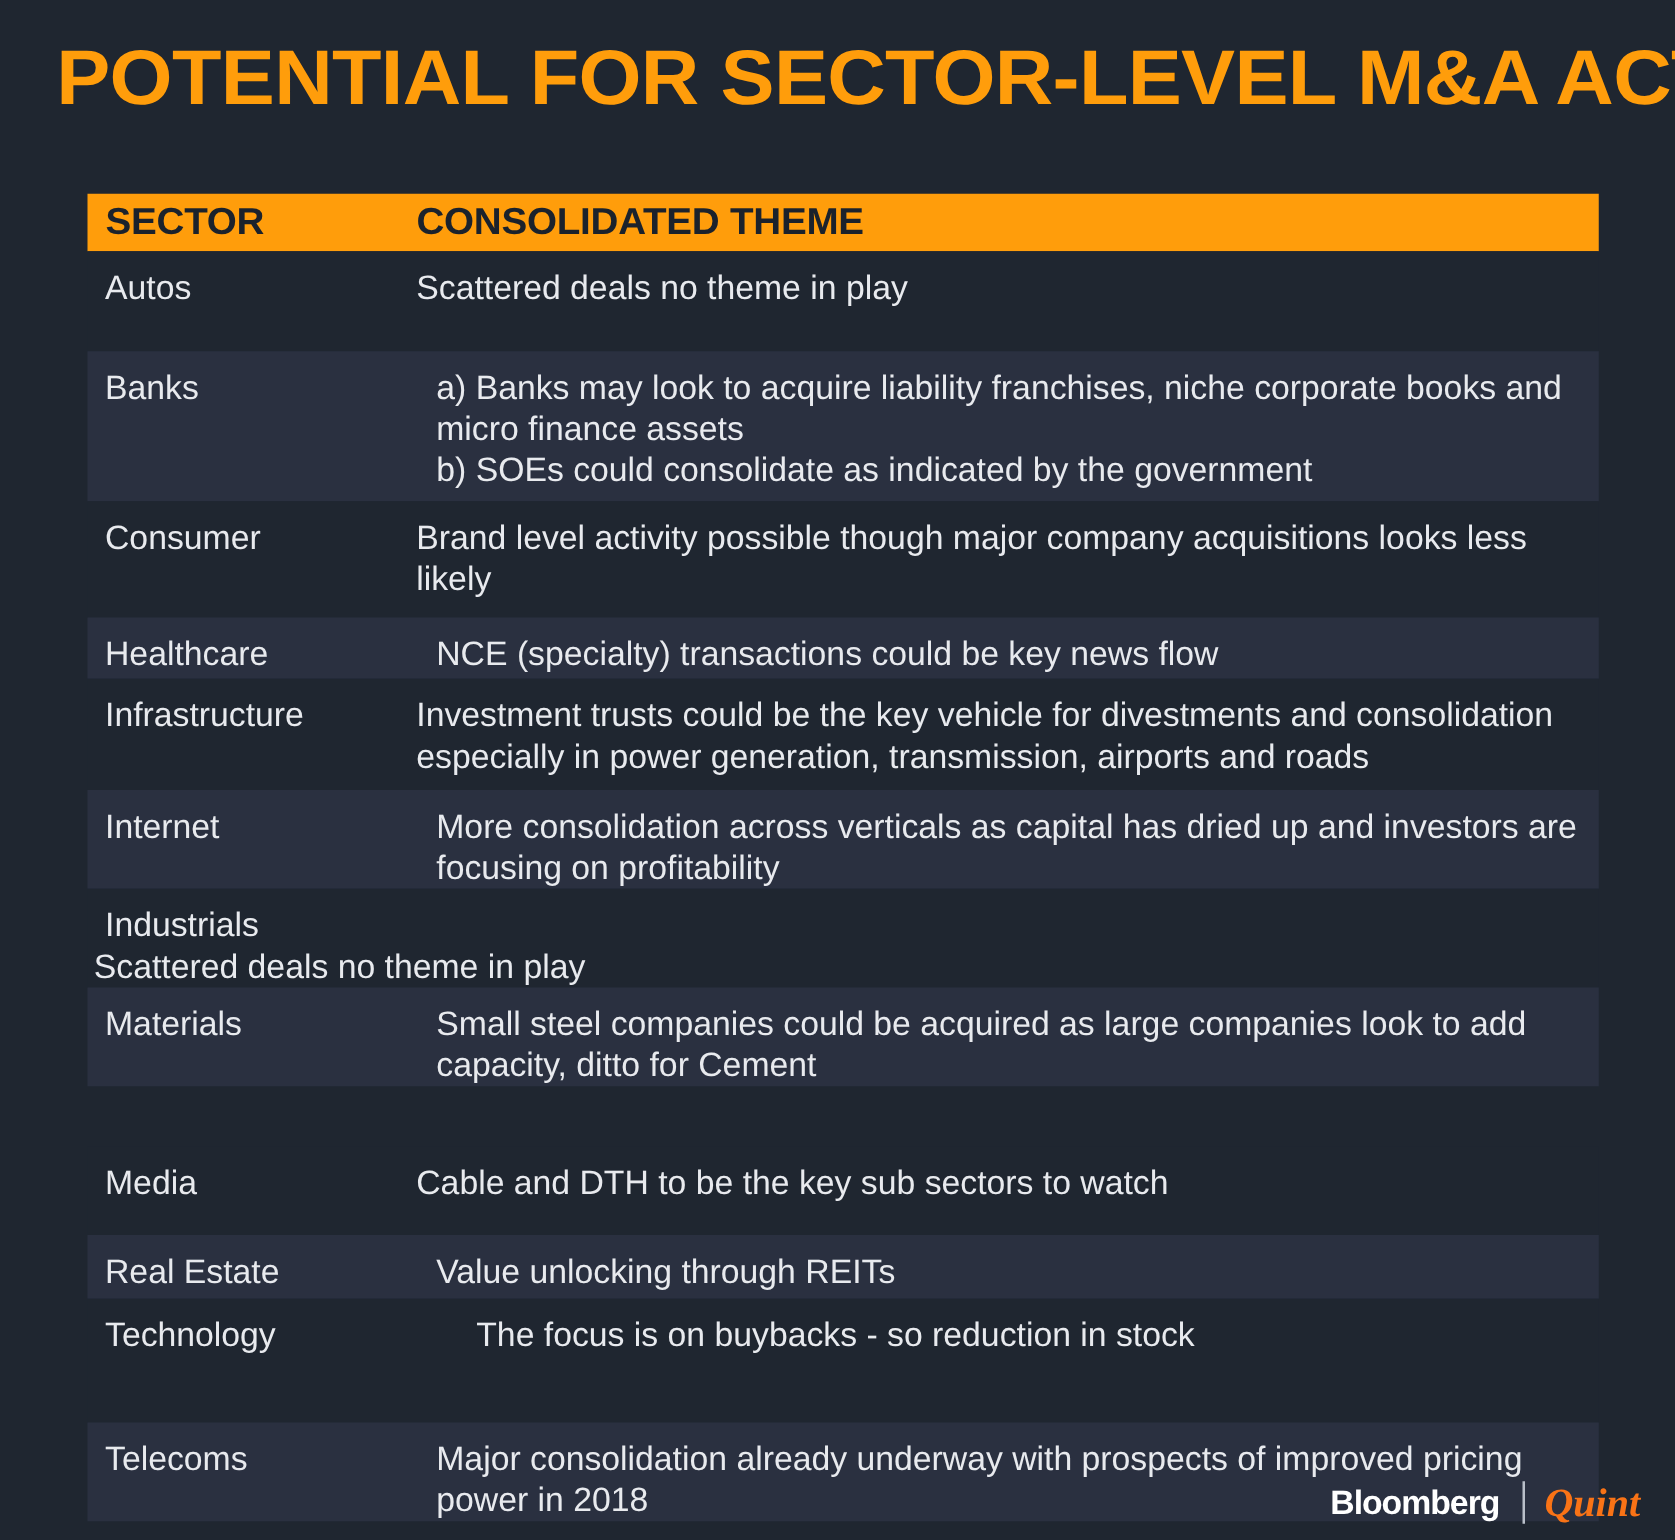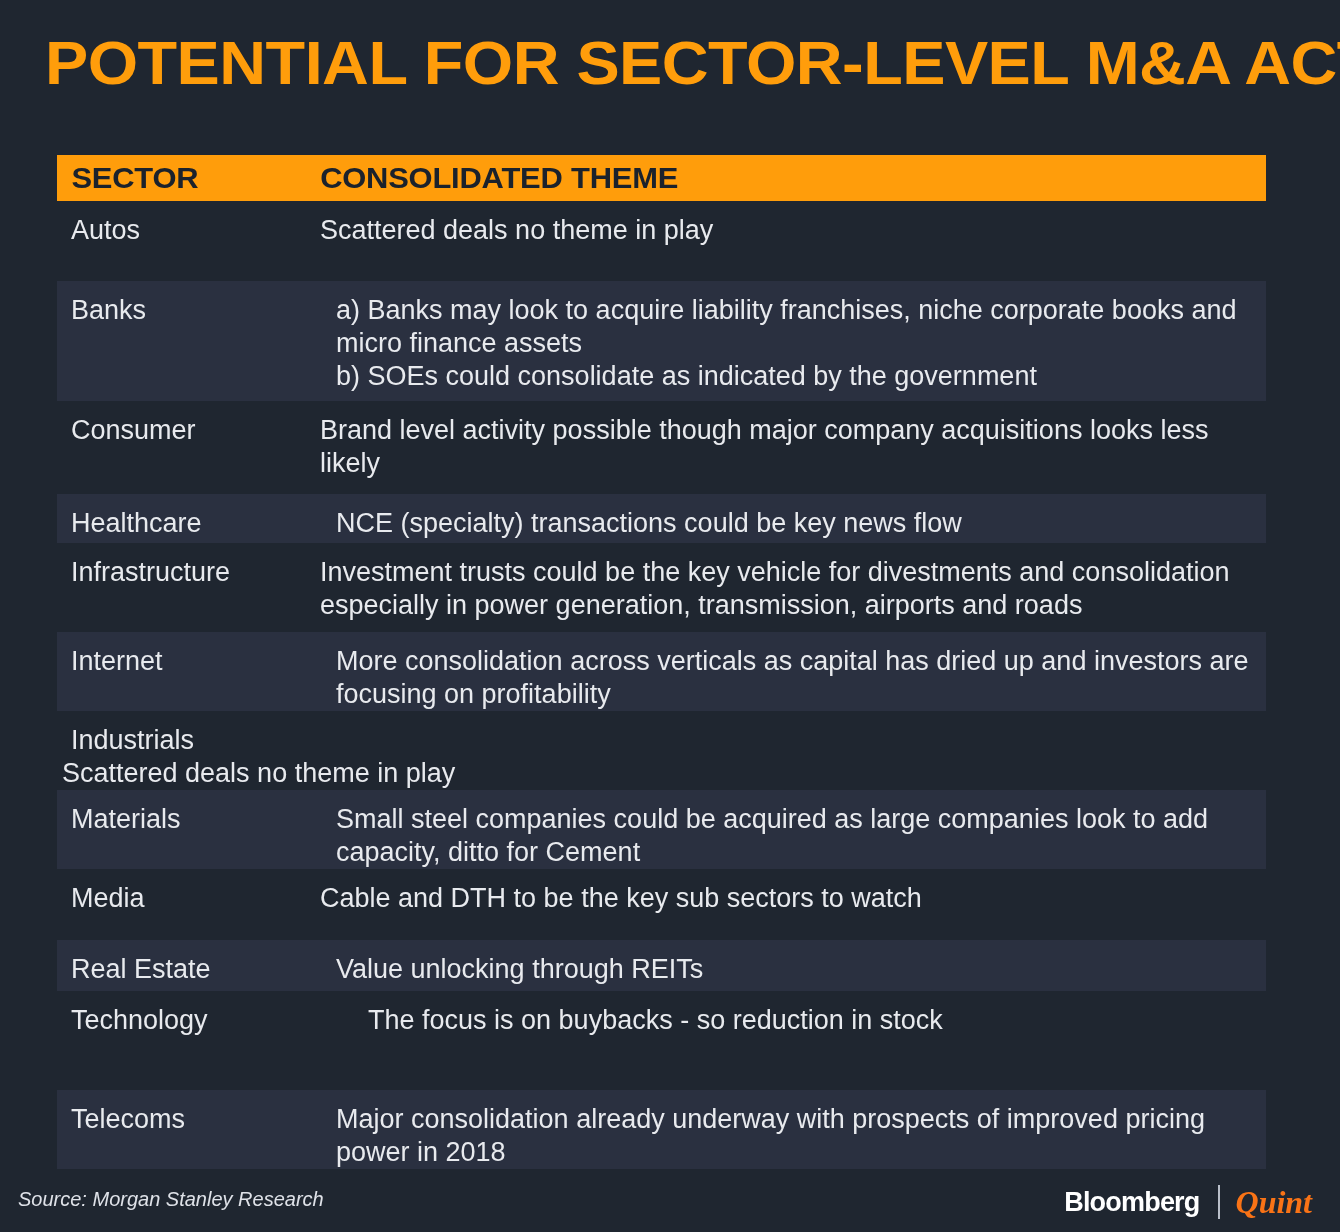--- a/index.html
+++ b/index.html
@@ -35,21 +35,21 @@
     letter-spacing: -0.5px;
     line-height: 70px;
     white-space: nowrap;
     transform: scaleX(1.045);
     transform-origin: left center;
   }
 
   
   .table {
     position: absolute;
-    left: 57px;
+    left: 70px;
     top: 155px;
     width: 1209px;
   }
 
   .thead {
     display: flex;
     background: #ff9d0b;
     height: 46px;
     align-items: center;
   }
@@ -185,42 +185,41 @@
         </div>
         <div class="row" style="min-height: 67px; padding-top: 13px; box-sizing: border-box; flex-direction: column;">
           <div class="cell sector">Industrials</div>
           <div class="cell theme">Scattered deals no theme in play</div>
         </div>
         <div class="row alt" style="min-height: 76px; padding-top: 13px; box-sizing: border-box;">
           <div class="cell sector">Materials</div>
           <div class="cell theme">Small steel companies could be acquired as large companies look to add
 capacity, ditto for Cement</div>
         </div>
-        <div class="row" style="min-height: 71px; padding-top: 13px; box-sizing: border-box;">
+        <div class="row" style="min-height: 71px; padding-top: 13px; box-sizing: border-box; margin-top: 48px;">
           <div class="cell sector">Media</div>
           <div class="cell theme">Cable and DTH to be the key sub sectors to watch</div>
         </div>
         <div class="row alt" style="min-height: 51px; padding-top: 13px; box-sizing: border-box;">
           <div class="cell sector">Real Estate</div>
           <div class="cell theme">Value unlocking through REITs</div>
         </div>
         <div class="row" style="min-height: 99px; padding-top: 13px; box-sizing: border-box; gap: 48px;">
           <div class="cell sector">Technology</div>
           <div class="cell theme">The focus is on buybacks  - so reduction in stock</div>
         </div>
         <div class="row alt" style="min-height: 78px; padding-top: 13px; box-sizing: border-box;">
           <div class="cell sector">Telecoms</div>
           <div class="cell theme">Major consolidation already underway with prospects of improved pricing
 power in 2018</div>
         </div>
       </div>
 
   </div>
 
-  <div class="source">Source: Morgan Stanley Research</div>
 
   <div class="brand">
     <span class="brand-bloomberg">Bloomberg</span>
     <span class="brand-sep"></span>
     <span class="brand-quint">Quint</span>
   </div>
 
 </div>
 
 </body></html>

